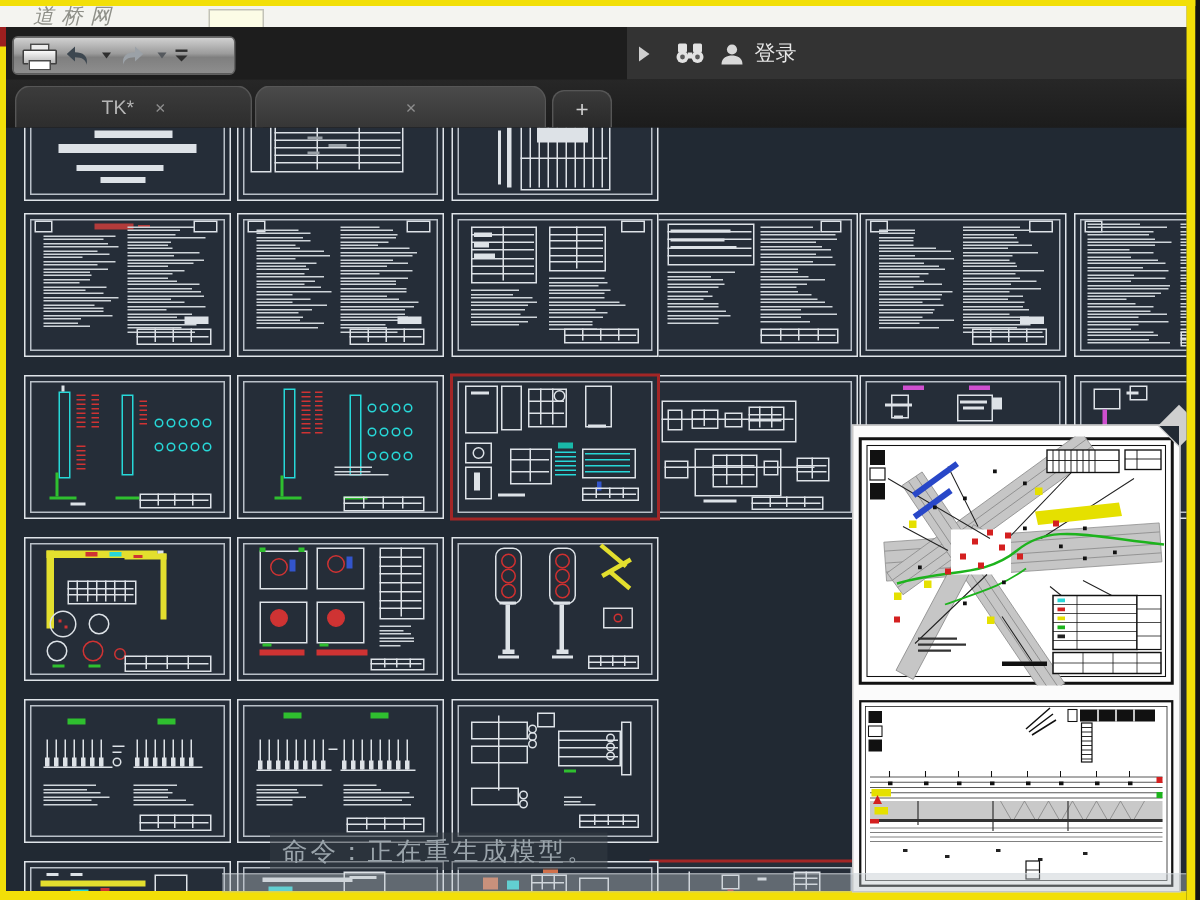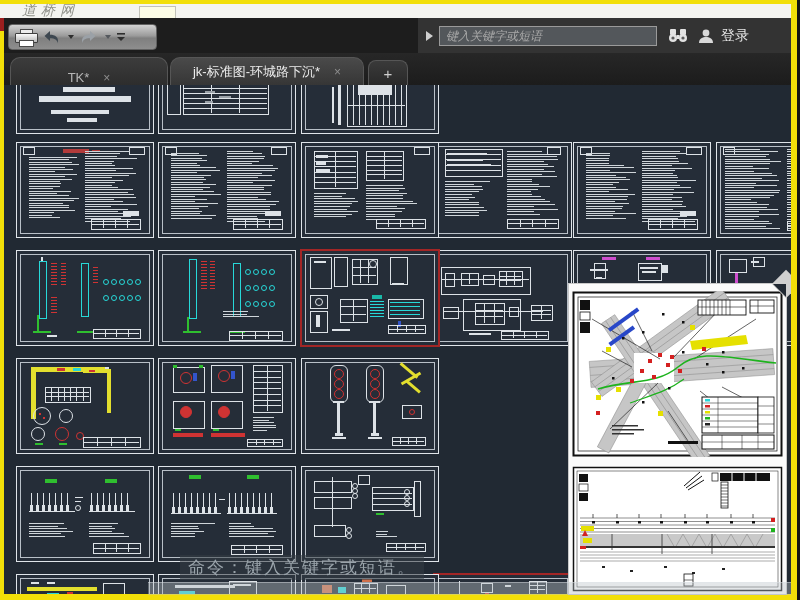--- a/index.html
+++ b/index.html
@@ -48,21 +48,21 @@
   #user-ico{margin-left:8px;}
   #login-label{color:#e8e8e8;font-size:14px;margin-left:6px;}
 
   
   #tab-bar{left:4px;top:53px;width:787px;height:32px;background:linear-gradient(#272727,#1c1c1c);}
   .tab{position:absolute;top:4px;height:27px;border:1px solid #565656;border-bottom:none;
        border-radius:10px 10px 0 0;background:linear-gradient(#3c3c3c,#2d2d2d);
        display:flex;align-items:center;justify-content:center;font-size:13px;color:#b6b6b6;}
   .tab.active{background:linear-gradient(#4a4a4a,#363636);color:#ececec;z-index:2;}
   .tab .close{color:#8e8e8e;font-size:12px;margin-left:14px;}
-  #tab-1{left:6px;width:156px;align-items:flex-end;}
+  #tab-1{left:6px;width:156px;}
   #tab-2{left:166px;width:192px;}
   #tab-plus{position:absolute;left:364px;top:7px;width:38px;height:24px;border:1px solid #565656;border-bottom:none;
             border-radius:8px 8px 0 0;background:linear-gradient(#3a3a3a,#292929);color:#cfcfcf;
             font-size:15px;display:flex;align-items:center;justify-content:center;}
 
   
   #canvas{left:4px;top:85px;width:787px;height:510px;background:#212933;overflow:hidden;}
   .thumb{position:absolute;width:136px;height:94px;background:#252d38;border:1px solid #dfe4e9;}
   .thumb .inner{position:absolute;left:3px;top:3px;right:3px;bottom:3px;border:1px solid #b9c0c8;}
   .thumb.selected{border:2px solid #a32626;margin:-1px 0 0 -1px;}
@@ -1124,21 +1124,21 @@
             <rect x="120" y="106" width="3" height="2"></rect>
             <rect x="150" y="102" width="3" height="2"></rect>
           </g>
         <rect x="112" y="108" width="9" height="12" fill="none" stroke="#111" stroke-width="0.8"></rect>
         <path d="M112 114H121" stroke="#111" stroke-width="0.6"></path>
       </svg>
       <div class="fold-g"></div>
       <div class="fold-d"></div>
     </div>
 
-    <div id="cmd-text">命令：键入关键字或短语。</div>
+    <div id="cmd-text">命令：正在重生成模型。</div>
     <div id="cmd-bar"></div>
   </div>
 
   <div id="frame-top" class="abs"></div>
   <div id="top-strip" class="abs"></div>
   <div id="strip-box" class="abs"></div>
   <div id="watermark" class="abs">道桥网</div>
 
   <div id="app-row" class="abs">
     <div id="qat" class="abs" style="left:4px;top:6px">
@@ -1171,21 +1171,20 @@
         <svg width="10" height="10">
             <rect x="1" y="1" width="8" height="1.6" fill="#2e2e2e"></rect>
             <polygon points="1,5 9,5 5,9" fill="#2e2e2e"></polygon>
           </svg>
       </div>
     </div>
   </div>
   <div id="right-white" class="abs"></div>
   <div id="right-panel" class="abs">
     <div id="expand-btn"></div>
-    <input id="search-input" type="text" placeholder="键入关键字或短语" style="">
     <svg id="binocs" width="22" height="16">
       <rect x="3" y="1" width="6" height="6" rx="1" fill="#e2e2e2"></rect>
         <rect x="13" y="1" width="6" height="6" rx="1" fill="#e2e2e2"></rect>
       <circle cx="6" cy="10" r="4" fill="#e2e2e2"></circle>
         <circle cx="16" cy="10" r="4" fill="#e2e2e2"></circle>
       <rect x="9.5" y="7" width="3" height="4" fill="#e2e2e2"></rect>
       <circle cx="6" cy="10" r="1.6" fill="#5a5a5a"></circle>
         <circle cx="16" cy="10" r="1.6" fill="#5a5a5a"></circle>
     </svg>
     <svg id="user-ico" width="18" height="16">
@@ -1194,21 +1193,20 @@
     </svg>
     <span id="login-label">登录</span>
   </div>
 
   <div id="tab-bar" class="abs">
     <div id="tab-1" class="tab">
       <span>TK*</span>
       <span class="close">×</span>
     </div>
     <div id="tab-2" class="tab active">
-      <span>jk-标准图-环城路下沉*</span>
       <span class="close">×</span>
     </div>
     <div id="tab-plus">+</div>
   </div>
 
   <div id="frame-left" class="abs"></div>
   <div id="left-red" class="abs"></div>
   <div id="frame-right" class="abs"></div>
   <div id="edge-right" class="abs"></div>
   <div id="frame-bottom" class="abs"></div>

